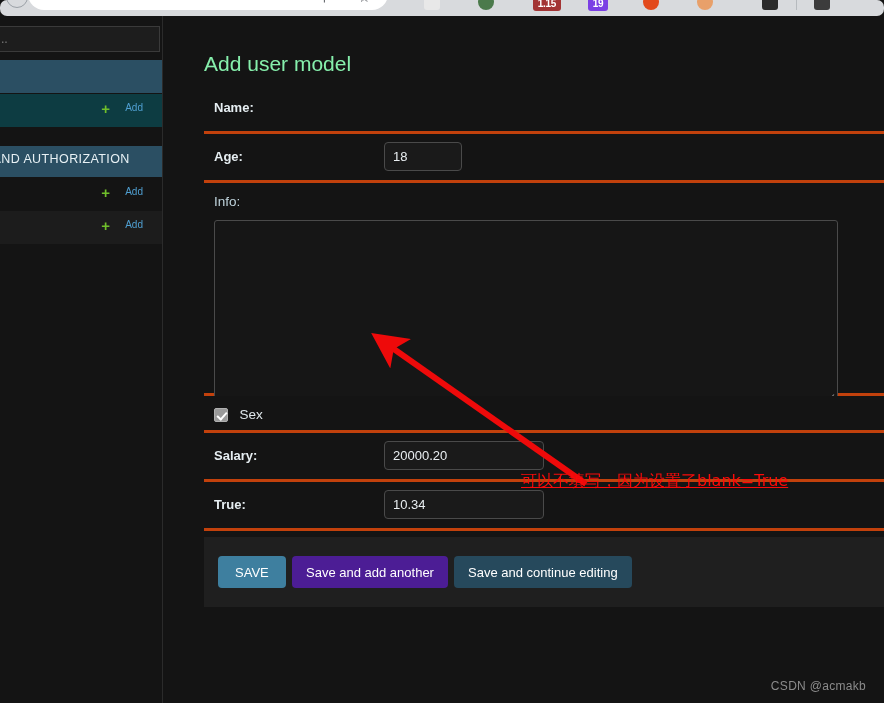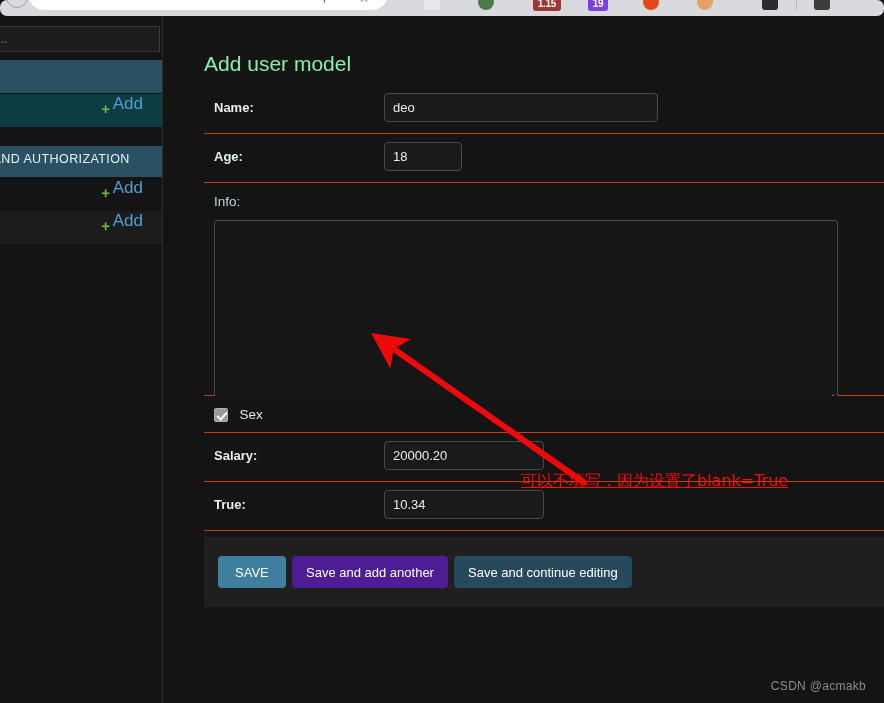--- a/index.html
+++ b/index.html
@@ -55,43 +55,43 @@
     position: absolute; left: -20px; width: 183px;
     background: #2b4f63; color: #e8f1f5;
     font-size: 12.5px; letter-spacing: 0.4px;
     padding: 6px 8px 6px 0; text-align: left; white-space: nowrap; overflow: hidden;
   }
   .sb-row {
     position: absolute; left: -20px; width: 183px; height: 33px;
     white-space: nowrap; overflow: hidden;
   }
   .sb-row .add {
-    position: absolute; right: 20px; top: 0;
-    color: #4f9fd1; font-size: 17px;
+    position: absolute; right: 20px; top: 8px;
+    color: #4f9fd1; font-size: 10px;
   }
   .sb-row .plus {
     position: absolute; right: 53px; top: 7px;
     color: #70bf2b; font-size: 15px; font-weight: bold; line-height: 16px;
   }
 
   
   .content {
     position: absolute; left: 164px; top: 16px; width: 720px; height: 687px;
     background: #141414; overflow: hidden;
   }
   .page-title {
     position: absolute; left: 40px; top: 22px;
     color: #86efac; font-size: 21px; font-weight: normal;
   }
   .form-panel {
     position: absolute; left: 40px; top: 69px; width: 680px;
   }
   .form-row {
     position: relative; width: 680px;
-    border-bottom: 1px solid #c2410c;
+    border-bottom: 3px solid #c2410c;
     background: #141414;
   }
   .row-name   { height: 49px; }
   .row-age    { height: 49px; }
   .row-sex    { height: 37px; }
   .row-info   { height: 213px; }
   .row-salary { height: 49px; }
   .row-money  { height: 49px; }
 
   .lbl {
@@ -230,21 +230,20 @@
   </div>
 
   <div class="content">
 
     <h1 class="page-title">Add user model</h1>
 
     <div class="form-panel">
 
       <div class="form-row row-name">
         <label class="lbl">Name:</label>
-        <input class="txt-input in-name" type="text" value="deo" style="">
       </div>
 
       <div class="form-row row-age">
         <label class="lbl">Age:</label>
         <input class="txt-input in-age" type="text" value="18" style="">
       </div>
 
       <div class="form-row row-info">
         <label class="lbl-plain">Info:</label>
         <textarea class="ta-box" style=""></textarea>

